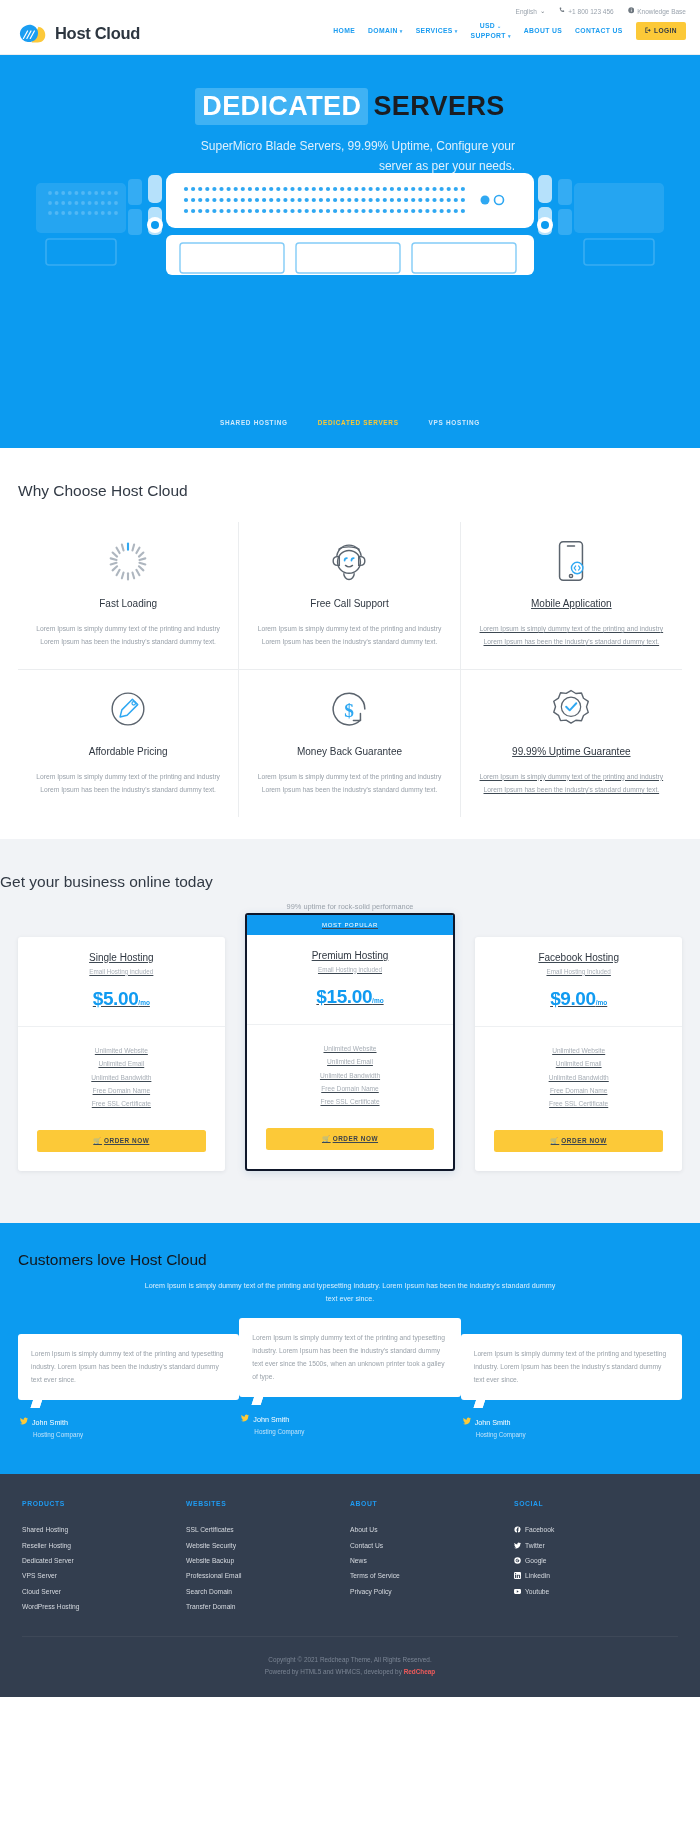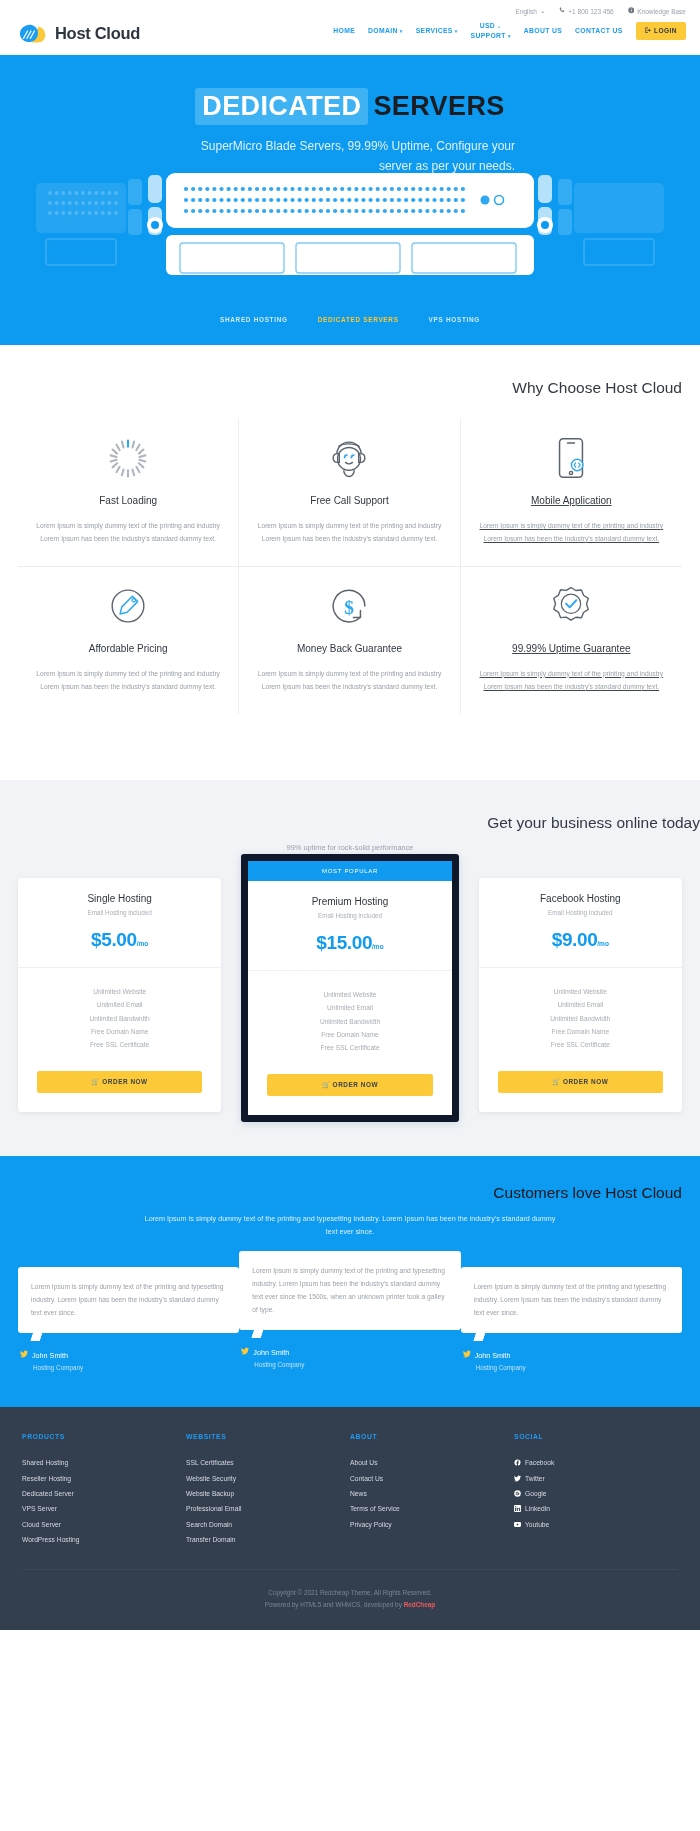--- a/index.html
+++ b/index.html
@@ -79,21 +79,21 @@
     border: none;
     font-family: inherit;
   }
 
   
   .hero {
     background: #0c9bf0;
     padding-top: 38px;
     position: relative;
     overflow: hidden;
-    height: 290px;
+    height: 393px;
   }
   .hero-title {
     text-align: center;
     font-size: 27px;
     font-weight: bold;
     letter-spacing: 0.4px;
     line-height: 1;
     margin-bottom: 17px;
   }
   .hero-title .hl {
@@ -131,21 +131,21 @@
     letter-spacing: 0.7px;
     color: #cfe9fb;
     text-transform: uppercase;
     cursor: pointer;
   }
   .hero-tab.active { color: #fdc830; }
 
   
   .section { padding: 0 18px; }
   .sec-title {
-    text-align: right;
+    text-align: left;
     font-size: 15.5px;
     color: #323a45;
     font-weight: normal;
     padding-top: 34px;
   }
   .sec-sub {
     text-align: center;
     font-size: 7.4px;
     color: #9aa2ab;
     margin-top: 11px;
@@ -178,41 +178,41 @@
   }
   .feature-desc {
     font-size: 6.7px;
     color: #98a0a9;
     line-height: 2.0;
   }
 
   
   .pricing {
     background: #f1f3f6;
-    padding-bottom: 34px;
-    margin-top: 44px;
+    padding-bottom: 52px;
   }
   .price-grid {
     display: flex;
     justify-content: center;
     align-items: flex-start;
     gap: 20px;
     margin-top: 26px;
     padding: 0 18px;
+    text-decoration: underline;
   }
   .price-card {
     flex: 1;
     background: #ffffff;
     border-radius: 3px;
     box-shadow: 0 1px 4px rgba(40,50,70,.09);
     overflow: hidden;
     text-align: center;
   }
   .price-card.popular {
-    border: 7px solid #0f172a;
+    border: 2px solid #0f172a;
     margin-top: -24px;
     box-shadow: 0 2px 8px rgba(30,90,140,.15);
   }
   .popular-flag {
     background: #109af0;
     color: #ffffff;
     font-size: 6px;
     letter-spacing: 0.7px;
     padding: 7px 0;
   }

